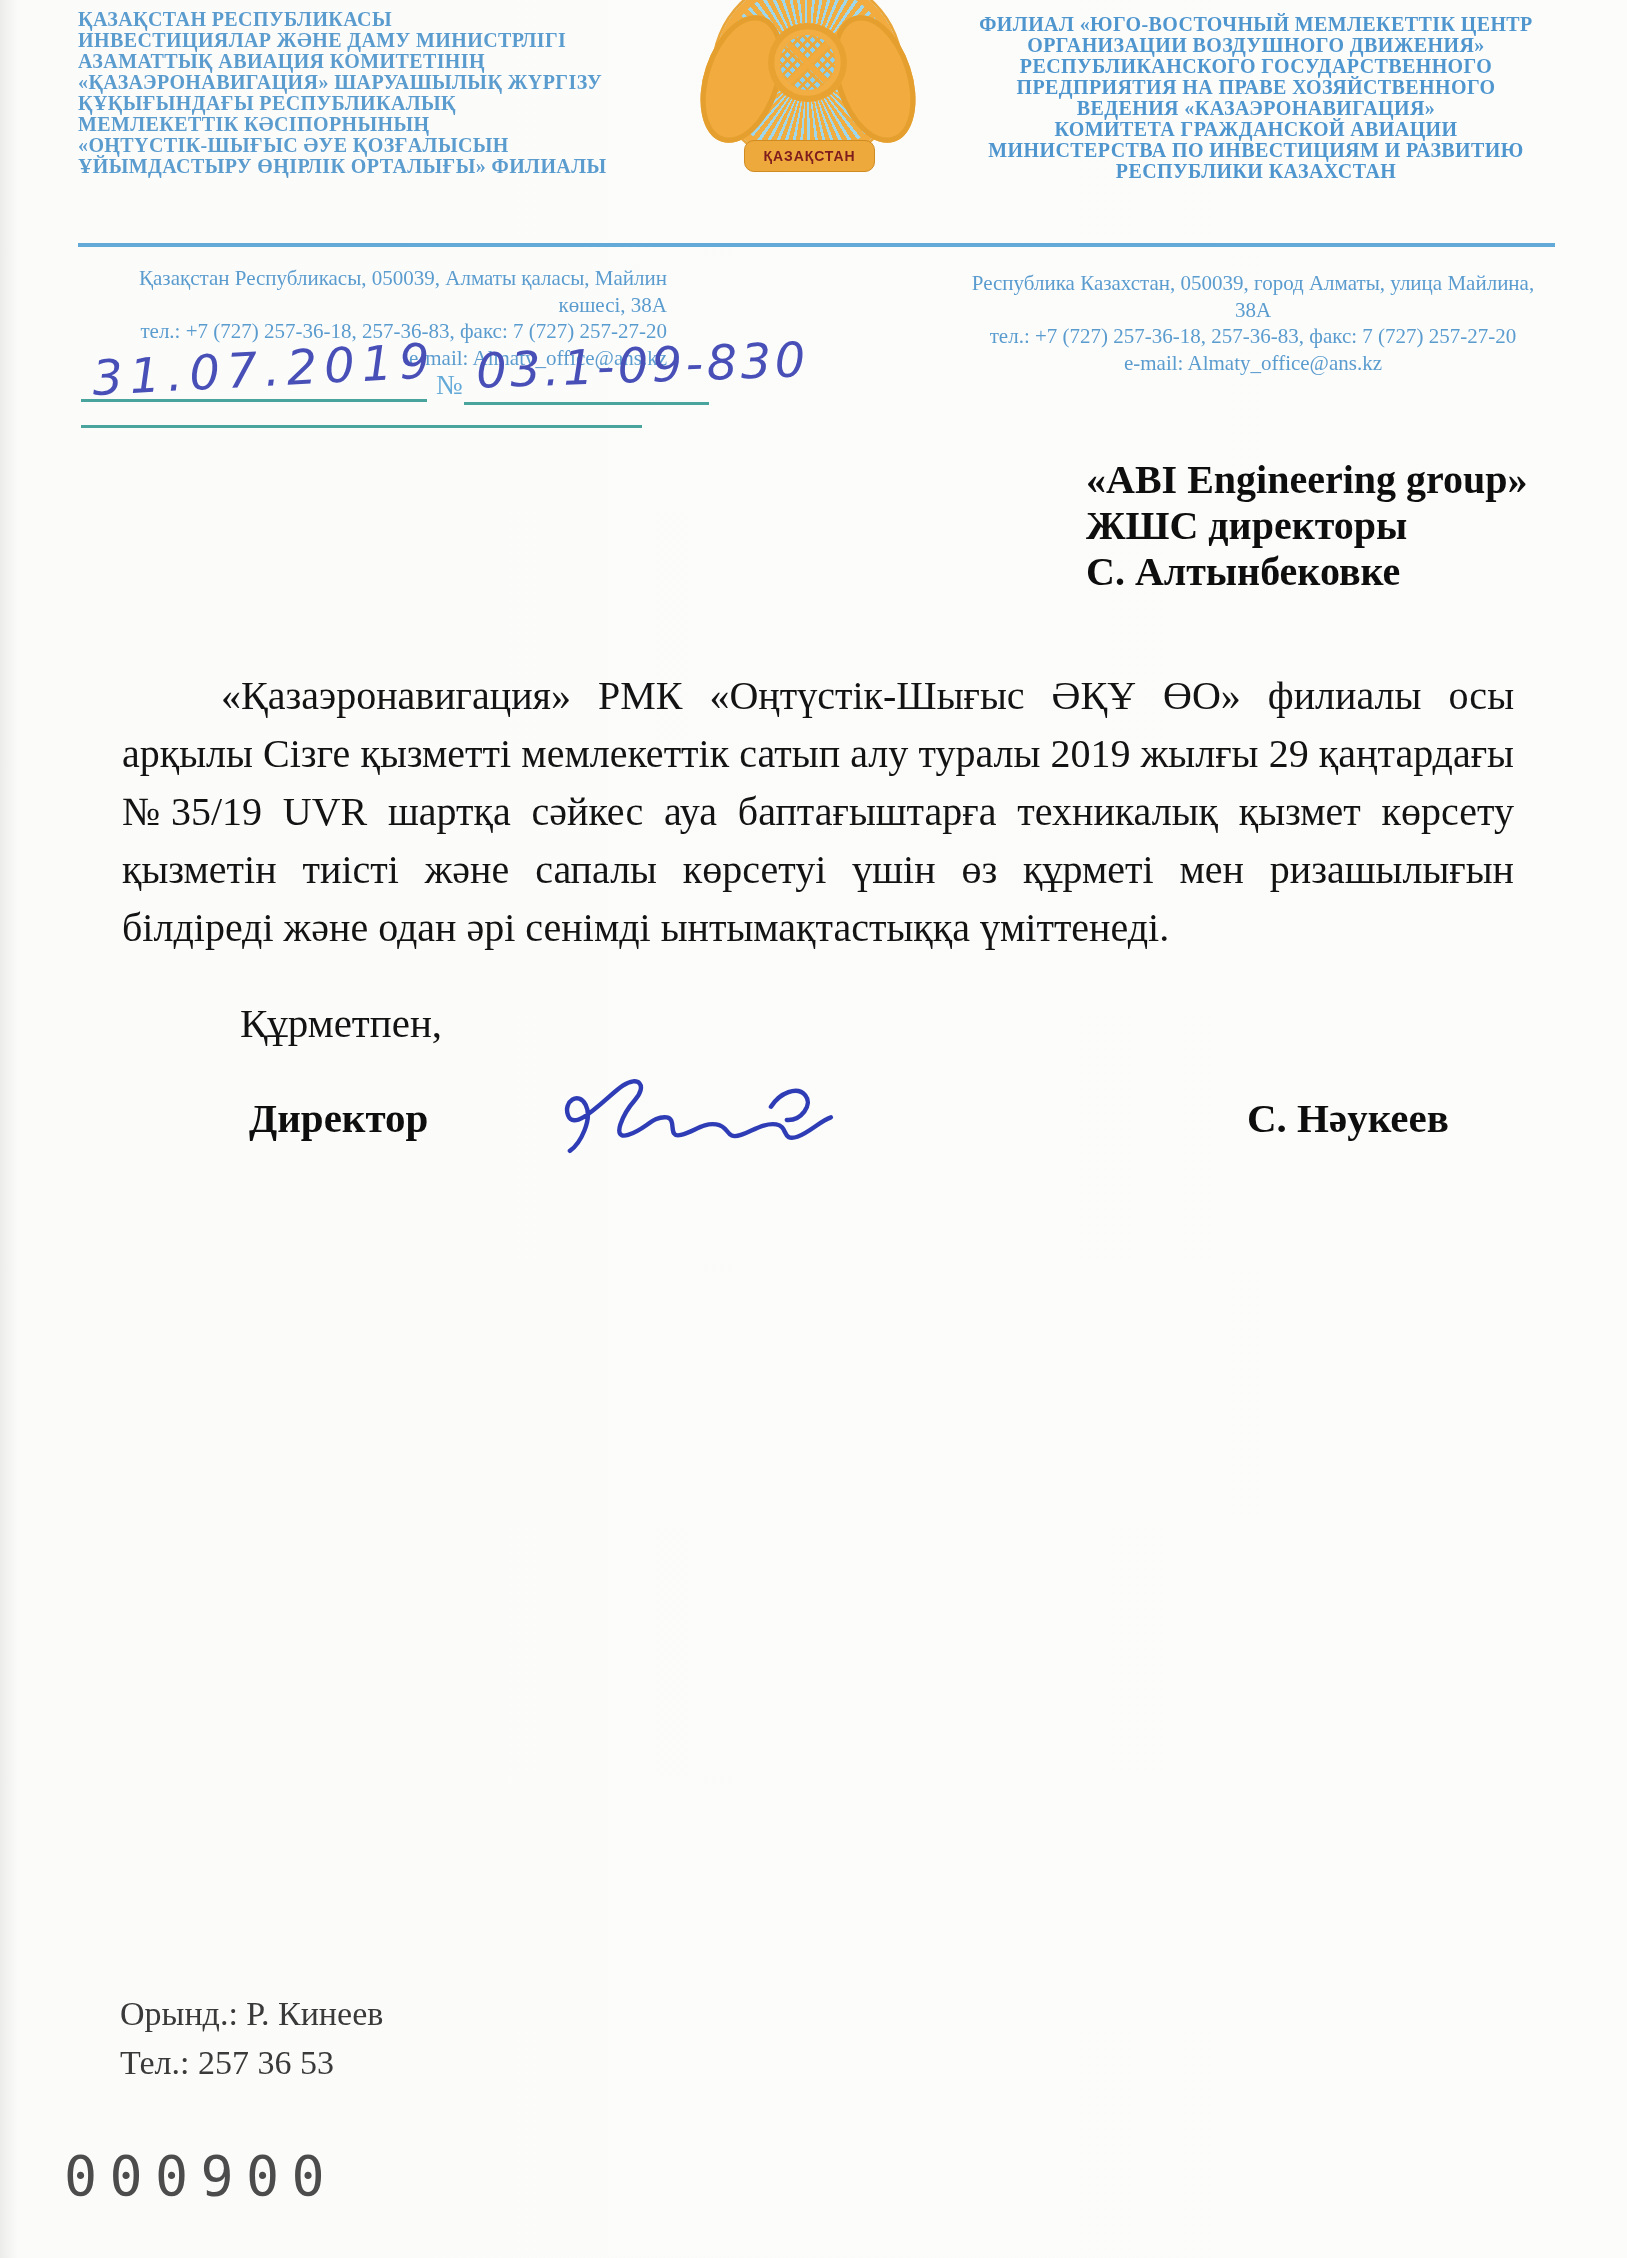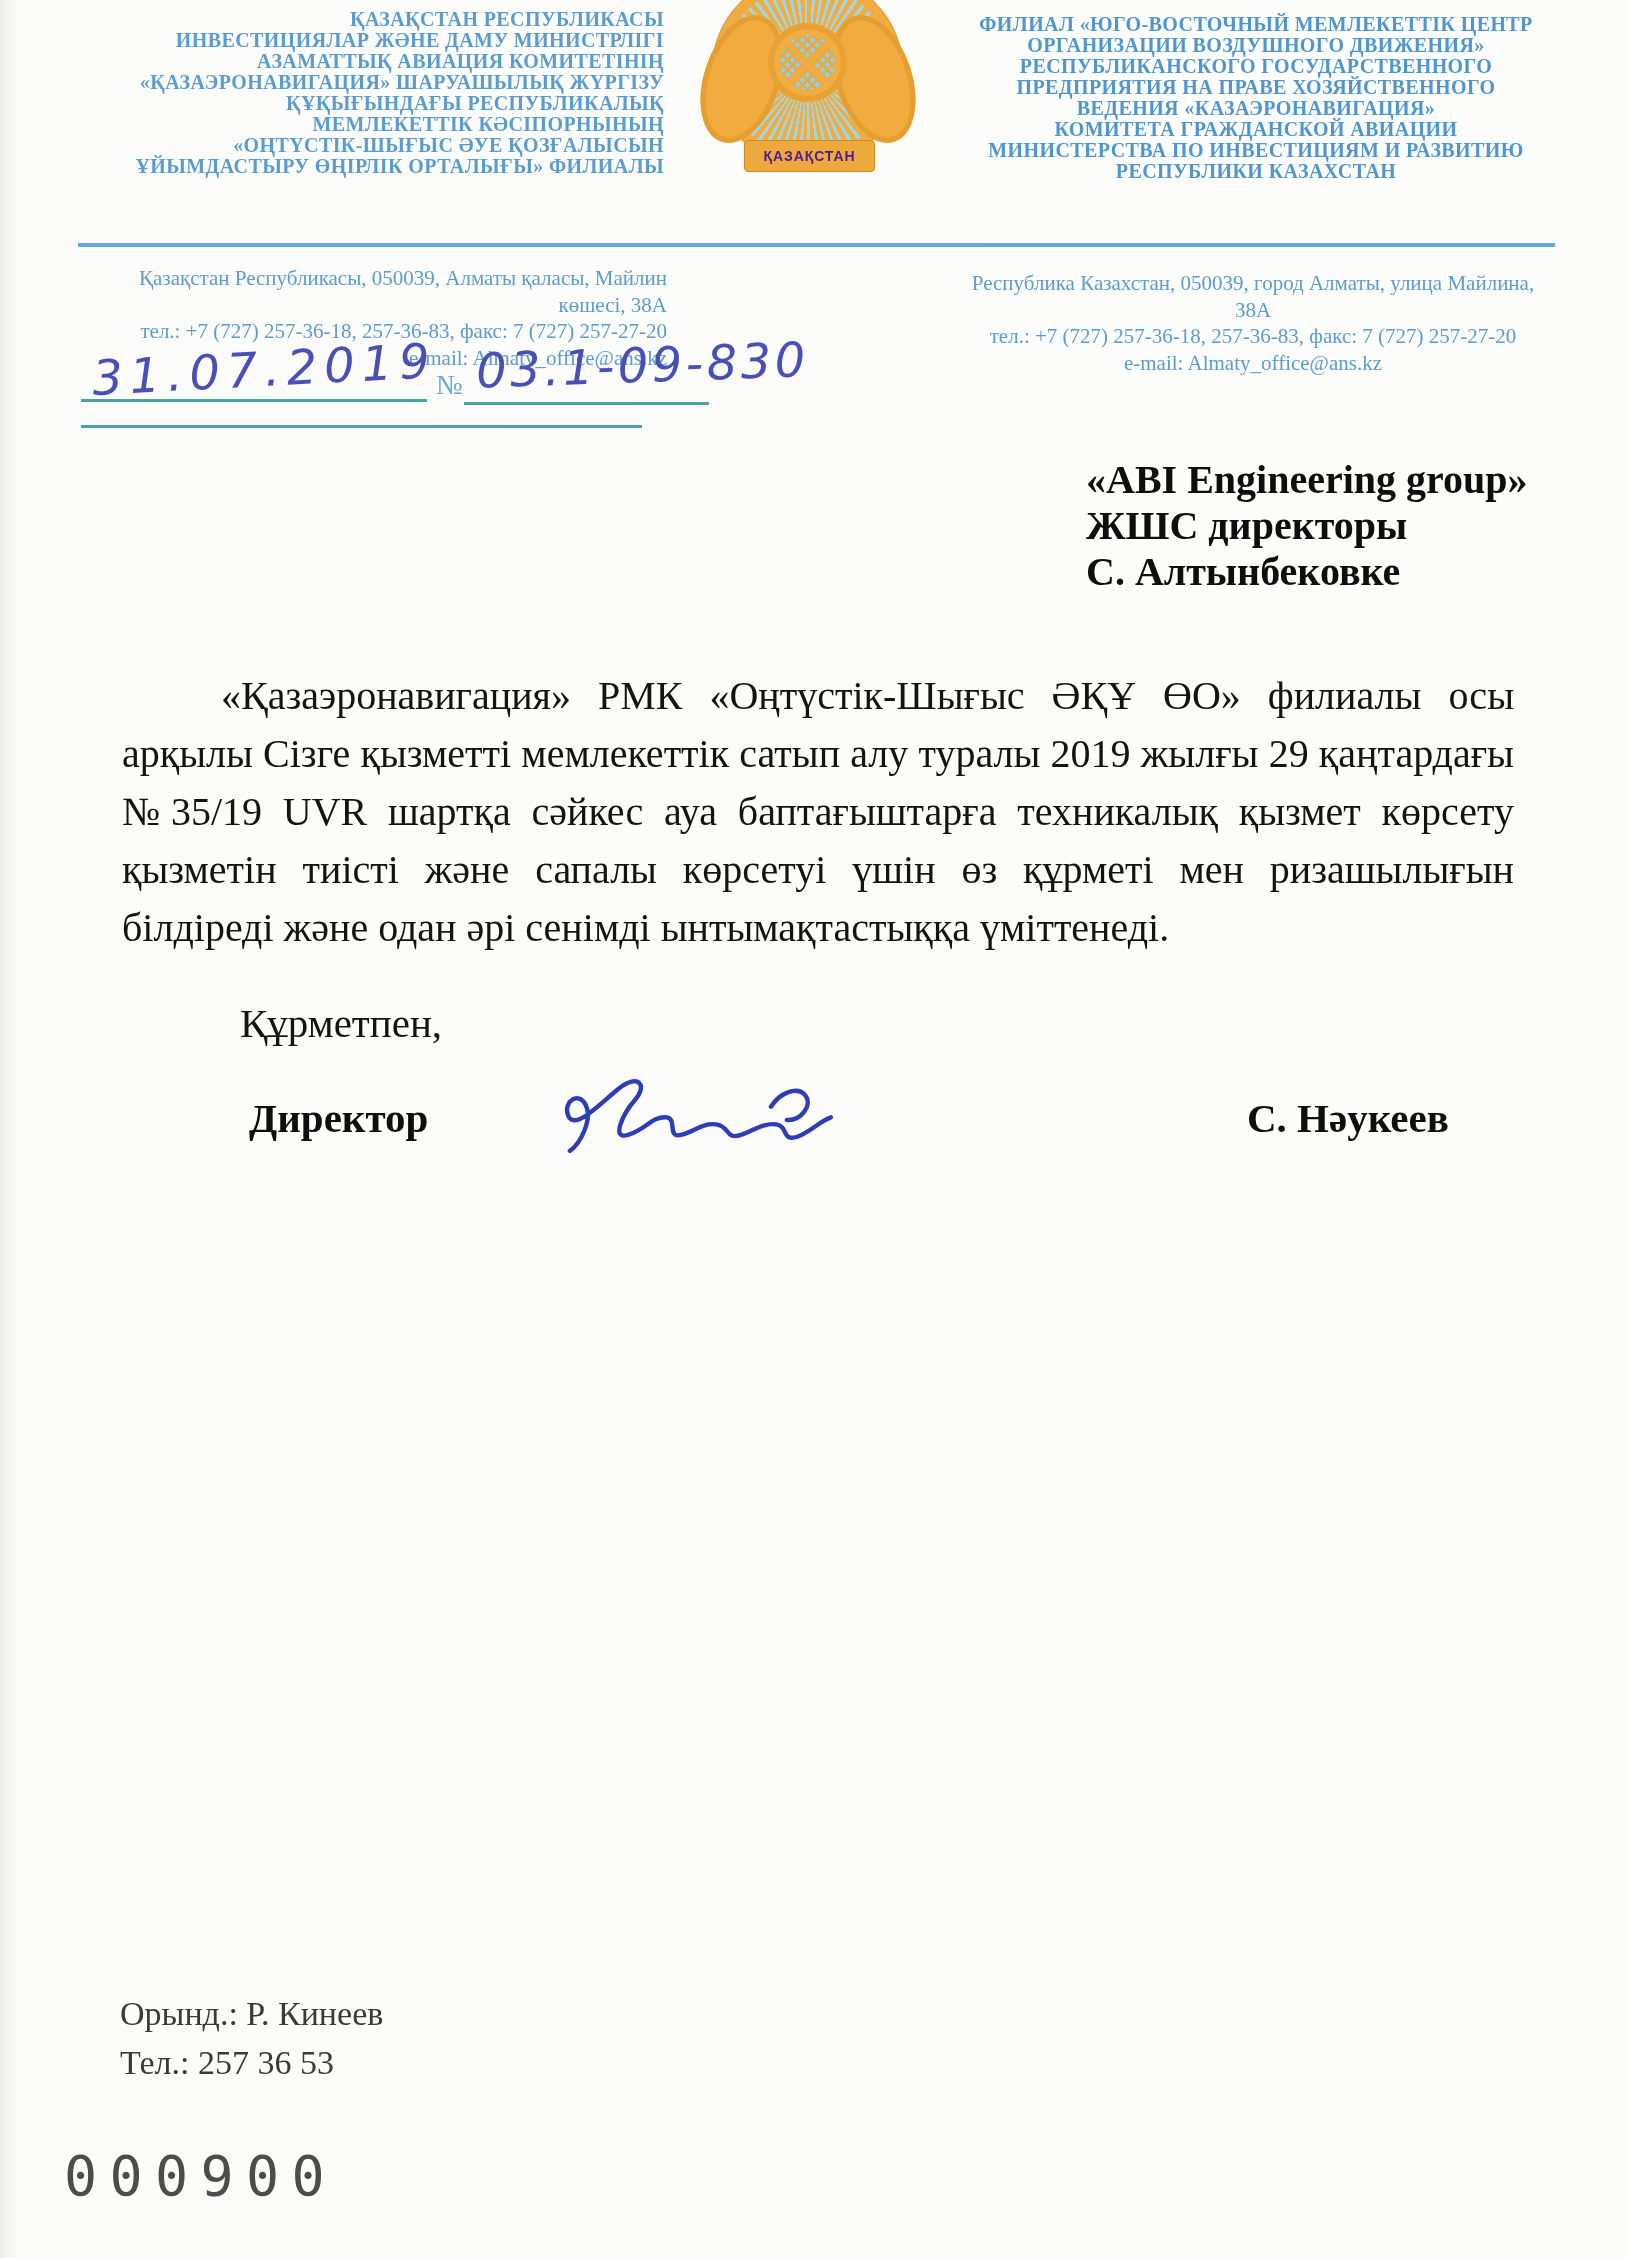--- a/index.html
+++ b/index.html
@@ -2,21 +2,21 @@
 <html style="font-size:14px"><head>
 <meta charset="utf-8">
 <style>
   html,body{margin:0;padding:0;background:#e8e8e6;}
   .page{
     position:relative; width:1628px; height:2258px; overflow:hidden;
     background:linear-gradient(90deg,#ececea 0px,#fbfbfa 17.6px,#fcfcfb 100%);
     font-family:"Liberation Serif", serif; color:#151515;
   }
   
-  .hdr-left{position:absolute; left:78px; top:8.8px; width:586px; text-align:right;}
+  .hdr-left{position:absolute; left:78px; top:8.8px; width:586px; text-align:left;}
   .hdr-right{position:absolute; left:955px; top:14px; width:602px; text-align:center;}
   .hdr-line{font-weight:bold; font-size:20px; line-height:21px; color:#5b9ccf; letter-spacing:0.4px;}
   .hdr-right .hdr-line{color:#4f96cf;}
 
   
   .emblem{position:absolute; left:695px; top:-12.4px; width:226px; height:191px;}
   .em-disc{position:absolute; left:19.4px; top:-10.6px; width:187px; height:187px; border-radius:50%;
     background:repeating-conic-gradient(from 0deg,#f2ad40 0deg 3.6deg,#9ed6ec 3.6deg 6deg);
     box-shadow:inset 0 0 0 8px #f1ab3e, 0 0 0 2.6px #eaa538;}
   .em-wing{position:absolute; top:25px; width:76px; height:132px; border-radius:50%; background:#f1ab3e;
@@ -28,24 +28,24 @@
   .em-shanyrak-blue{position:absolute; left:12.4px; top:12.4px; width:55px; height:55px; border-radius:50%;
     background:
       repeating-linear-gradient(45deg, rgba(242,173,64,0) 0 4.4px, rgba(238,168,56,.95) 4.4px 7px),
       repeating-linear-gradient(-45deg, rgba(242,173,64,0) 0 4.4px, rgba(238,168,56,.95) 4.4px 7px),
       #8ecfec;}
   .em-cross{position:absolute; left:12.4px; top:12.4px; width:55px; height:55px; border-radius:50%; overflow:hidden;}
   .em-cross:before,.em-cross:after{content:""; position:absolute; left:25px; top:-5.3px; width:6.2px; height:67px; background:#f1ab3e;}
   .em-cross:before{transform:rotate(45deg);}
   .em-cross:after{transform:rotate(-45deg);}
   .em-banner{position:absolute; left:49px; bottom:7px; width:129px; height:30px;
-    background:#eda93c; border:1.8px solid #cf8c22; border-radius:4px;
+    background:#eda93c; border:1.8px solid #cf8c22; border-radius:10px;
     display:flex; align-items:center; justify-content:center;
     font-family:"Liberation Sans",sans-serif; font-weight:bold; font-size:14px;
-    color:#4c1d95; letter-spacing:0.9px;}
+    color:#7f1d1d; letter-spacing:0.9px;}
 
   .rule{position:absolute; left:78px; top:243px; width:1477px; height:3.5px; background:#64aad8;}
 
   
   .addr-left{position:absolute; left:78px; top:265px; width:589px; text-align:right;}
   .addr-right{position:absolute; left:960px; top:270px; width:586px; text-align:center;}
   .addr-line{font-size:21px; line-height:26.5px; color:#5b9ccf;}
 
   
   .hand{font-family:"DejaVu Sans",sans-serif; font-style:italic; color:#4850b8;}

